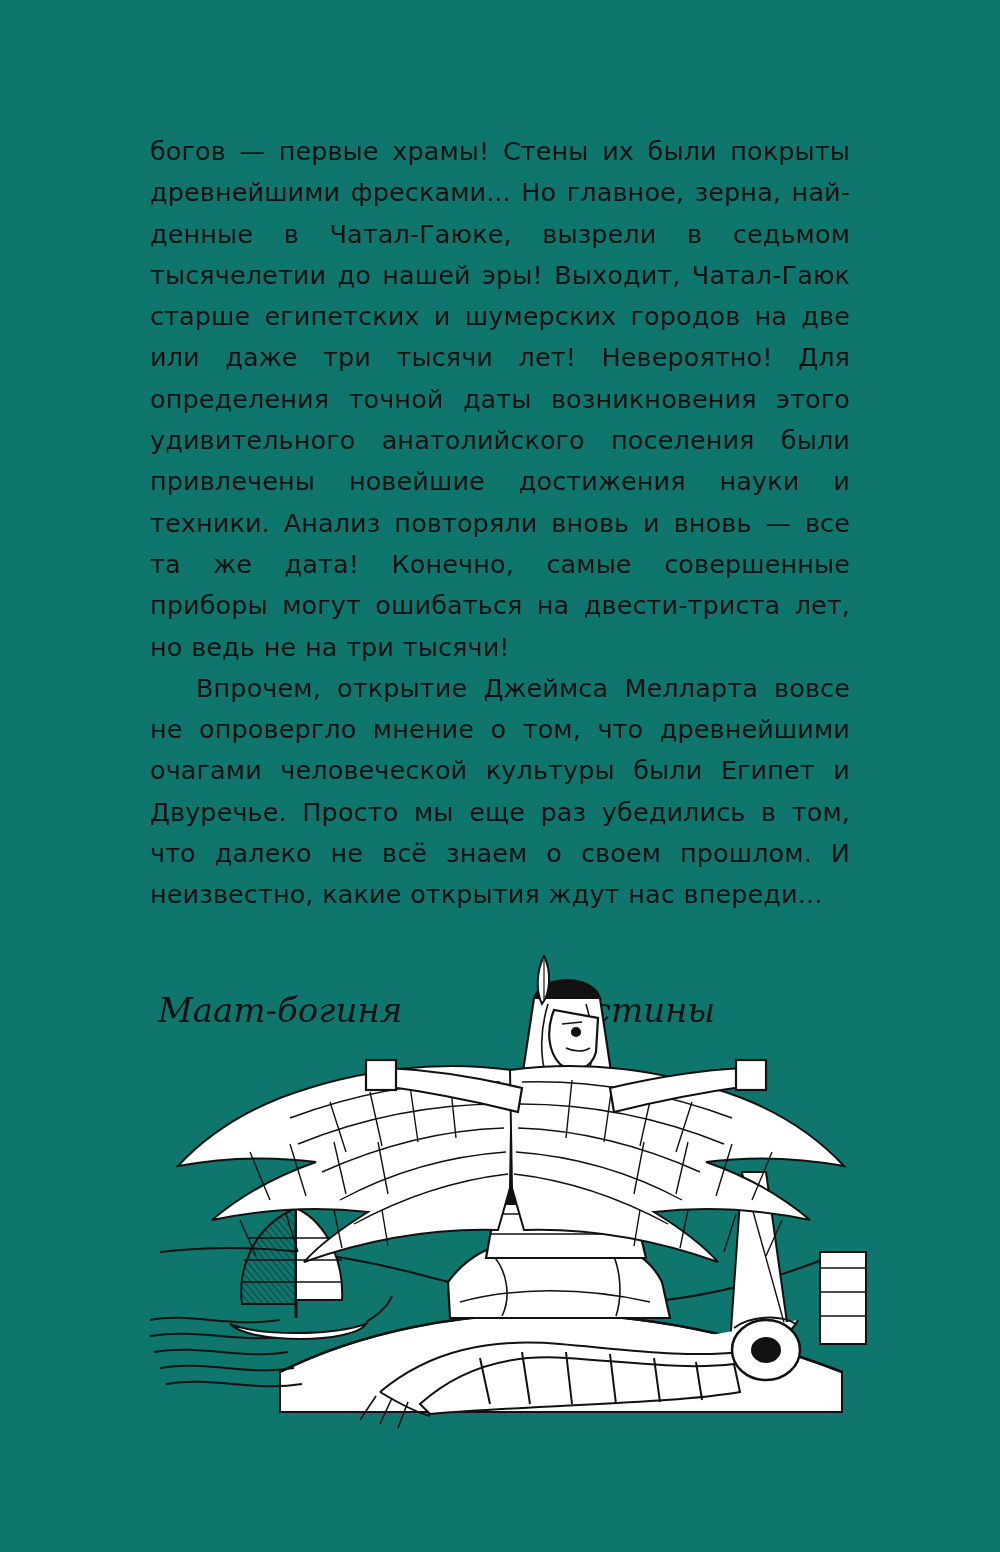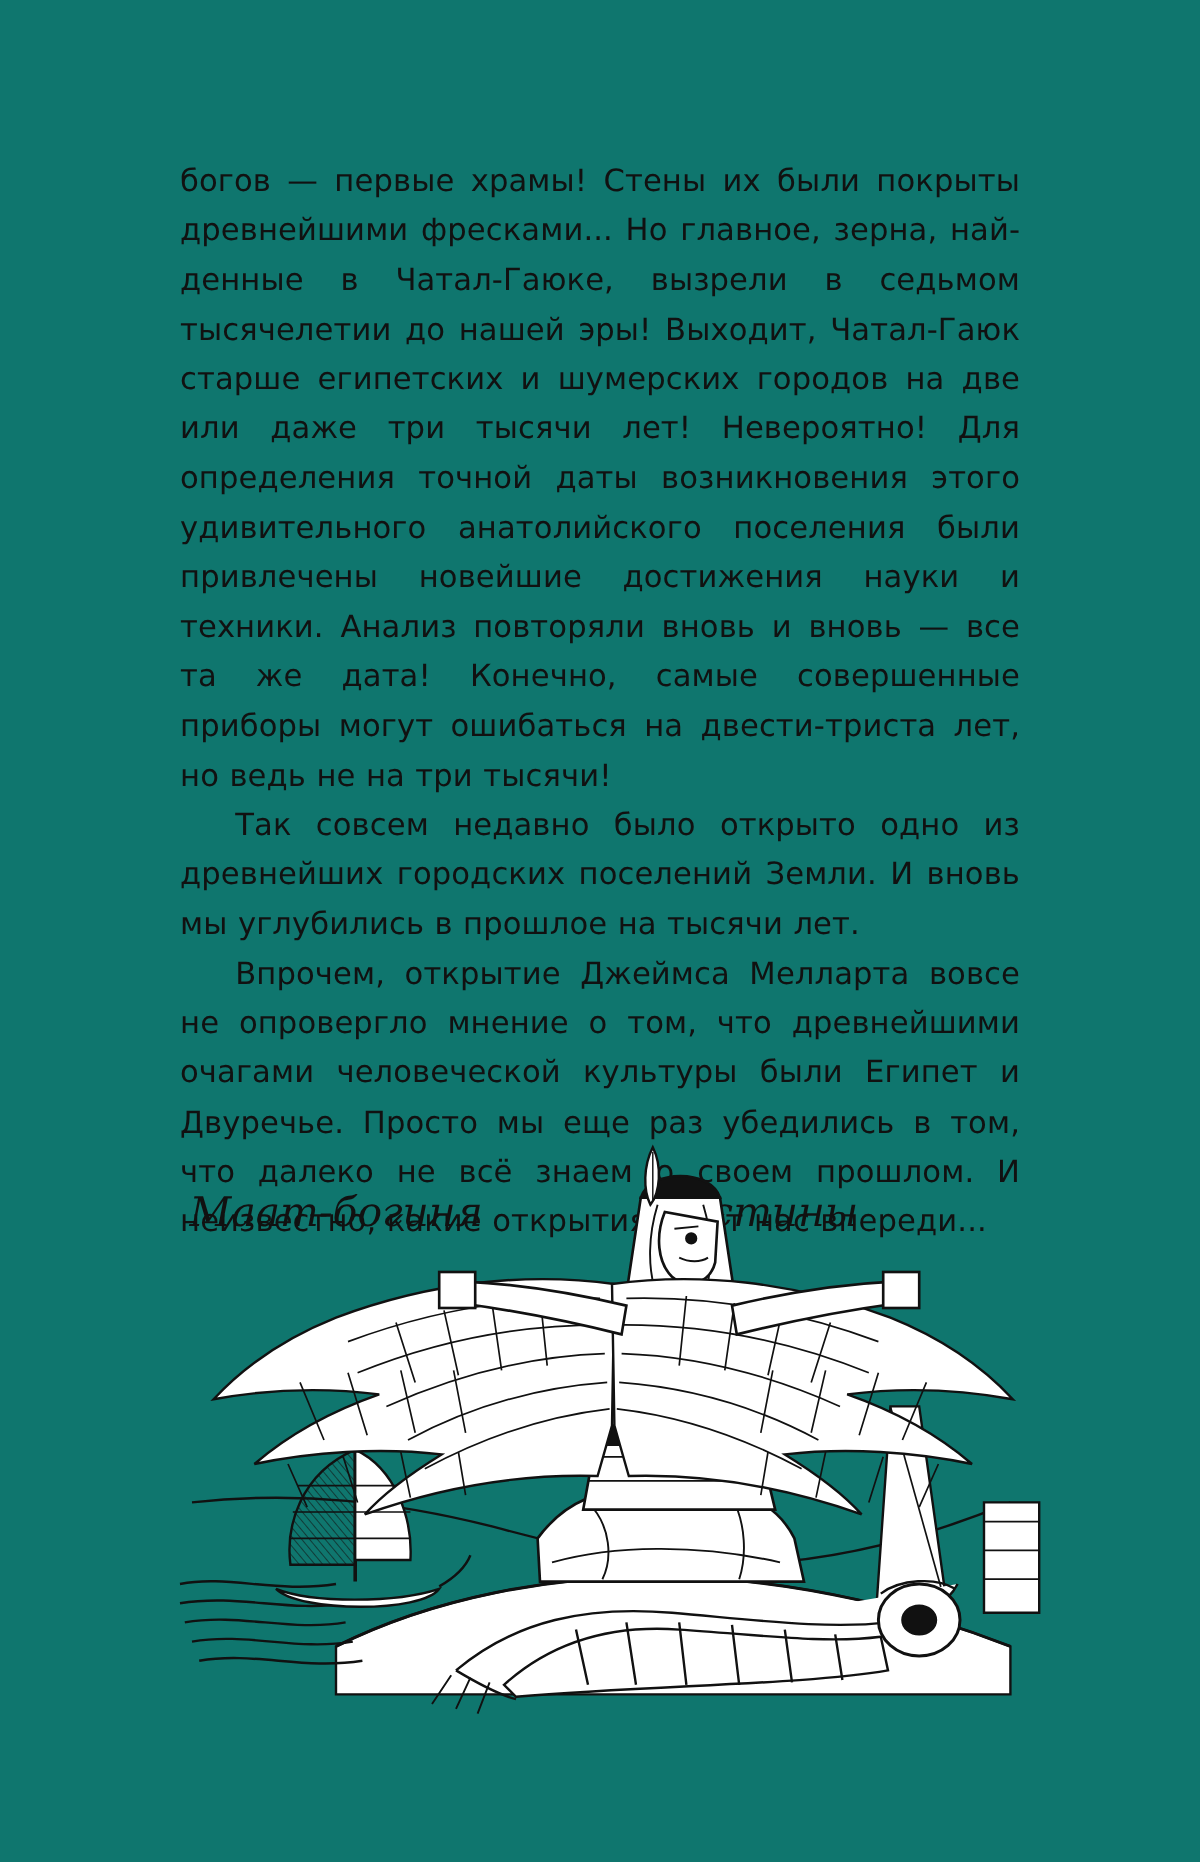--- a/index.html
+++ b/index.html
@@ -60,21 +60,20 @@
     font-size: 34px;
   }
 </style>
 </head>
 <body>
 
 <div class="page">
 
   <div class="text-column">
     <p class="para">богов — первые храмы! Стены их были покрыты древнейшими фресками... Но главное, зерна, най­денные в Чатал-Гаюке, вызрели в седьмом тысяче­летии до нашей эры! Выходит, Чатал-Гаюк старше египетских и шумерских городов на две или даже три тысячи лет! Невероятно! Для определения точ­ной даты возникновения этого удивительного анато­лийского поселения были привлечены новейшие достижения науки и техники. Анализ повторяли вновь и вновь — все та же дата! Конечно, самые совершенные приборы могут ошибаться на двести-триста лет, но ведь не на три тысячи!</p>
-    <p class="para indent">Так совсем недавно было открыто одно из древ­нейших городских поселений Земли. И вновь мы углубились в прошлое на тысячи лет.</p>
     <p class="para indent">Впрочем, открытие Джеймса Мелларта вовсе не опровергло мнение о том, что древнейшими очага­ми человеческой культуры были Египет и Двуречье. Просто мы еще раз убедились в том, что далеко не всё знаем о своем прошлом. И неизвестно, какие открытия ждут нас впереди...</p>
   </div>
 
   <div class="illustration">
     <svg viewBox="0 0 740 480" xmlns="http://www.w3.org/2000/svg" aria-hidden="true">
       <defs>
         <pattern id="hatch" width="6" height="6" patternUnits="userSpaceOnUse" patternTransform="rotate(35)">
           <line x1="0" y1="0" x2="0" y2="6" stroke="#111" stroke-width="1.4"></line>
         </pattern>
         <pattern id="hatch2" width="5" height="5" patternUnits="userSpaceOnUse" patternTransform="rotate(-40)">

